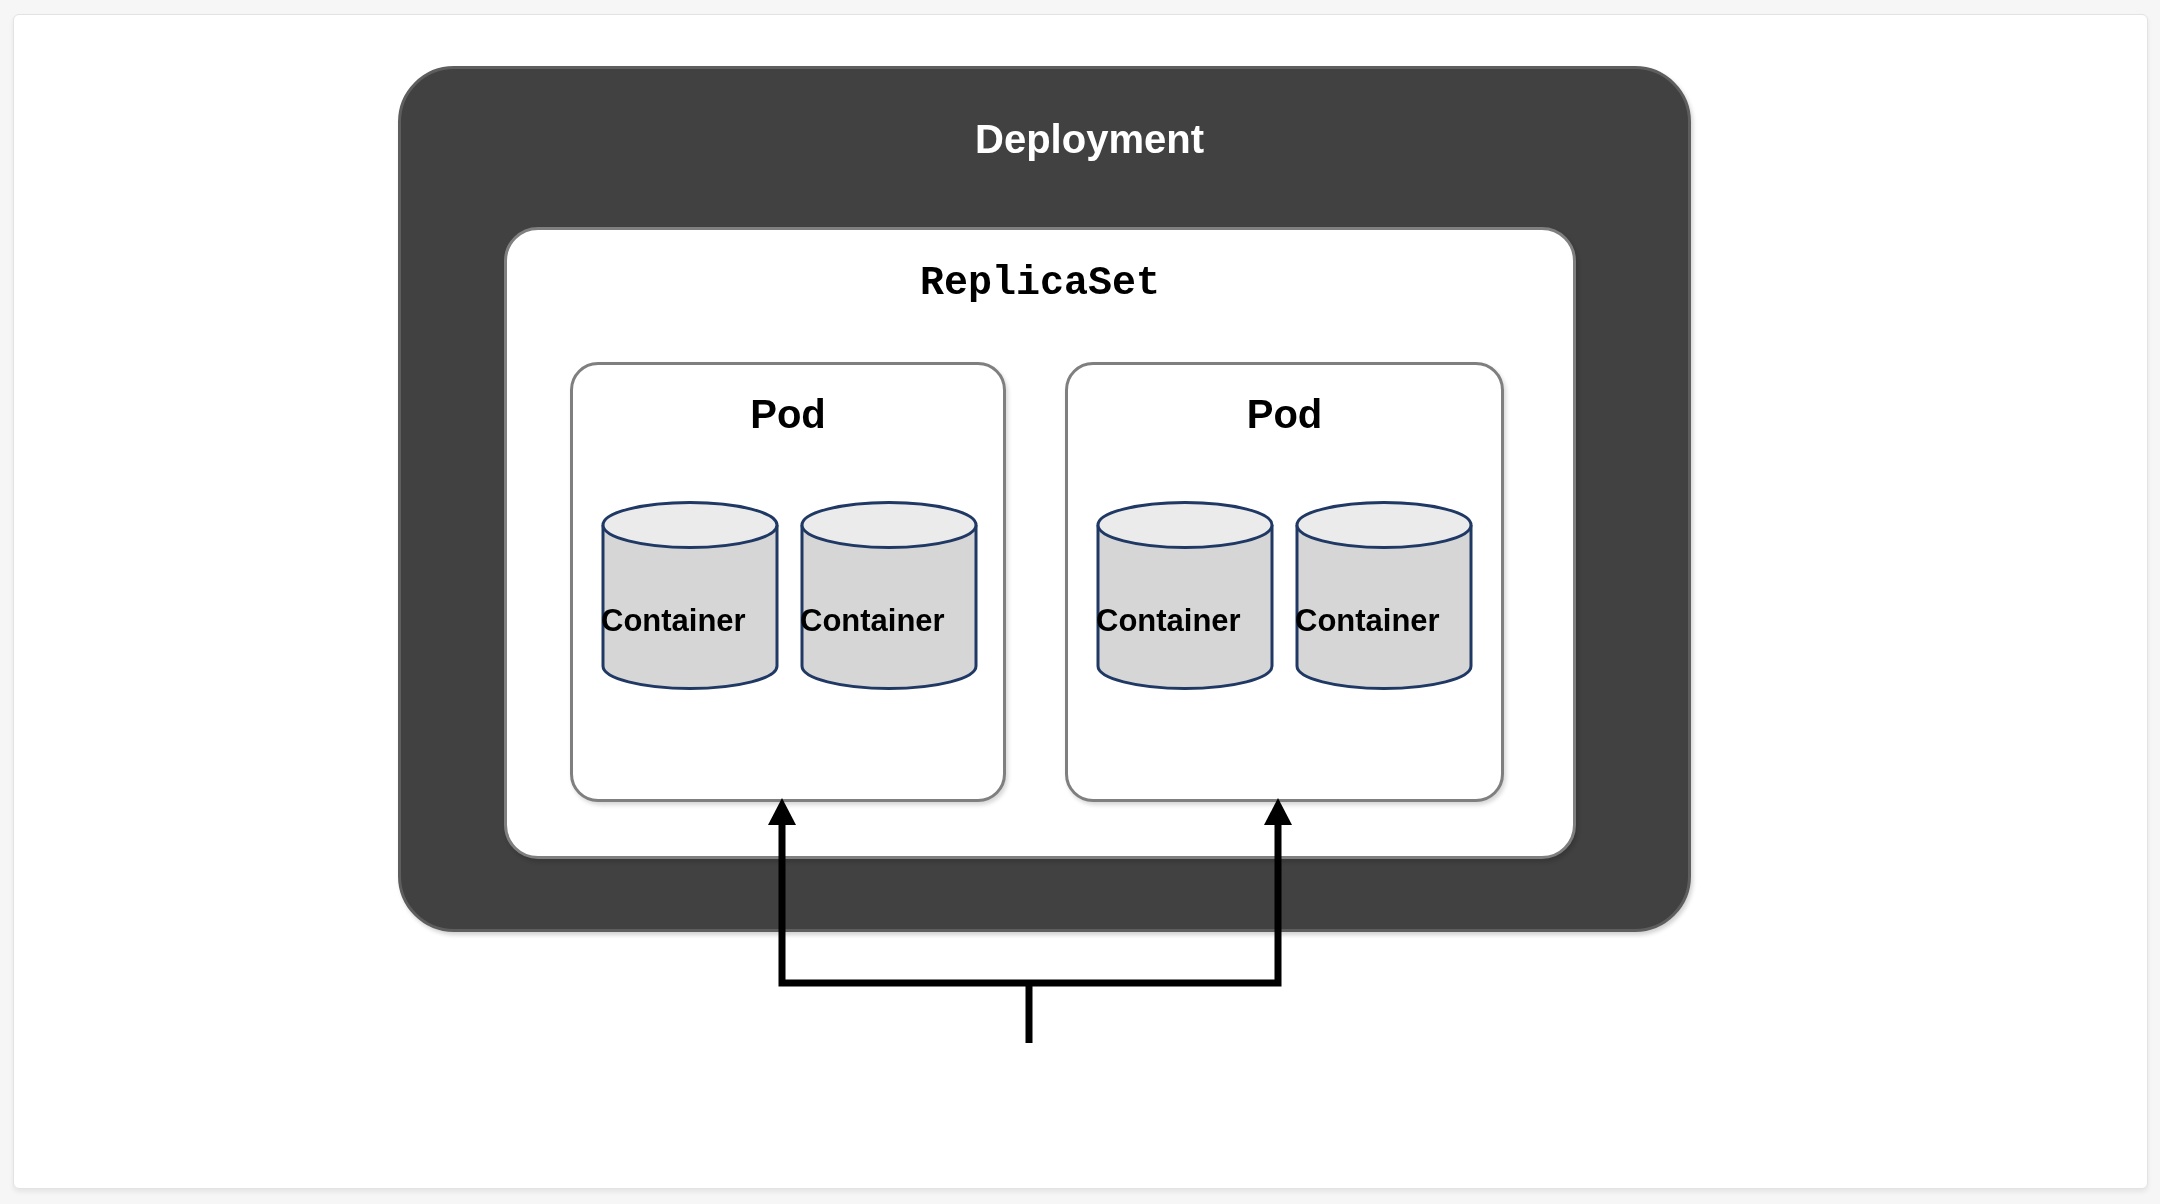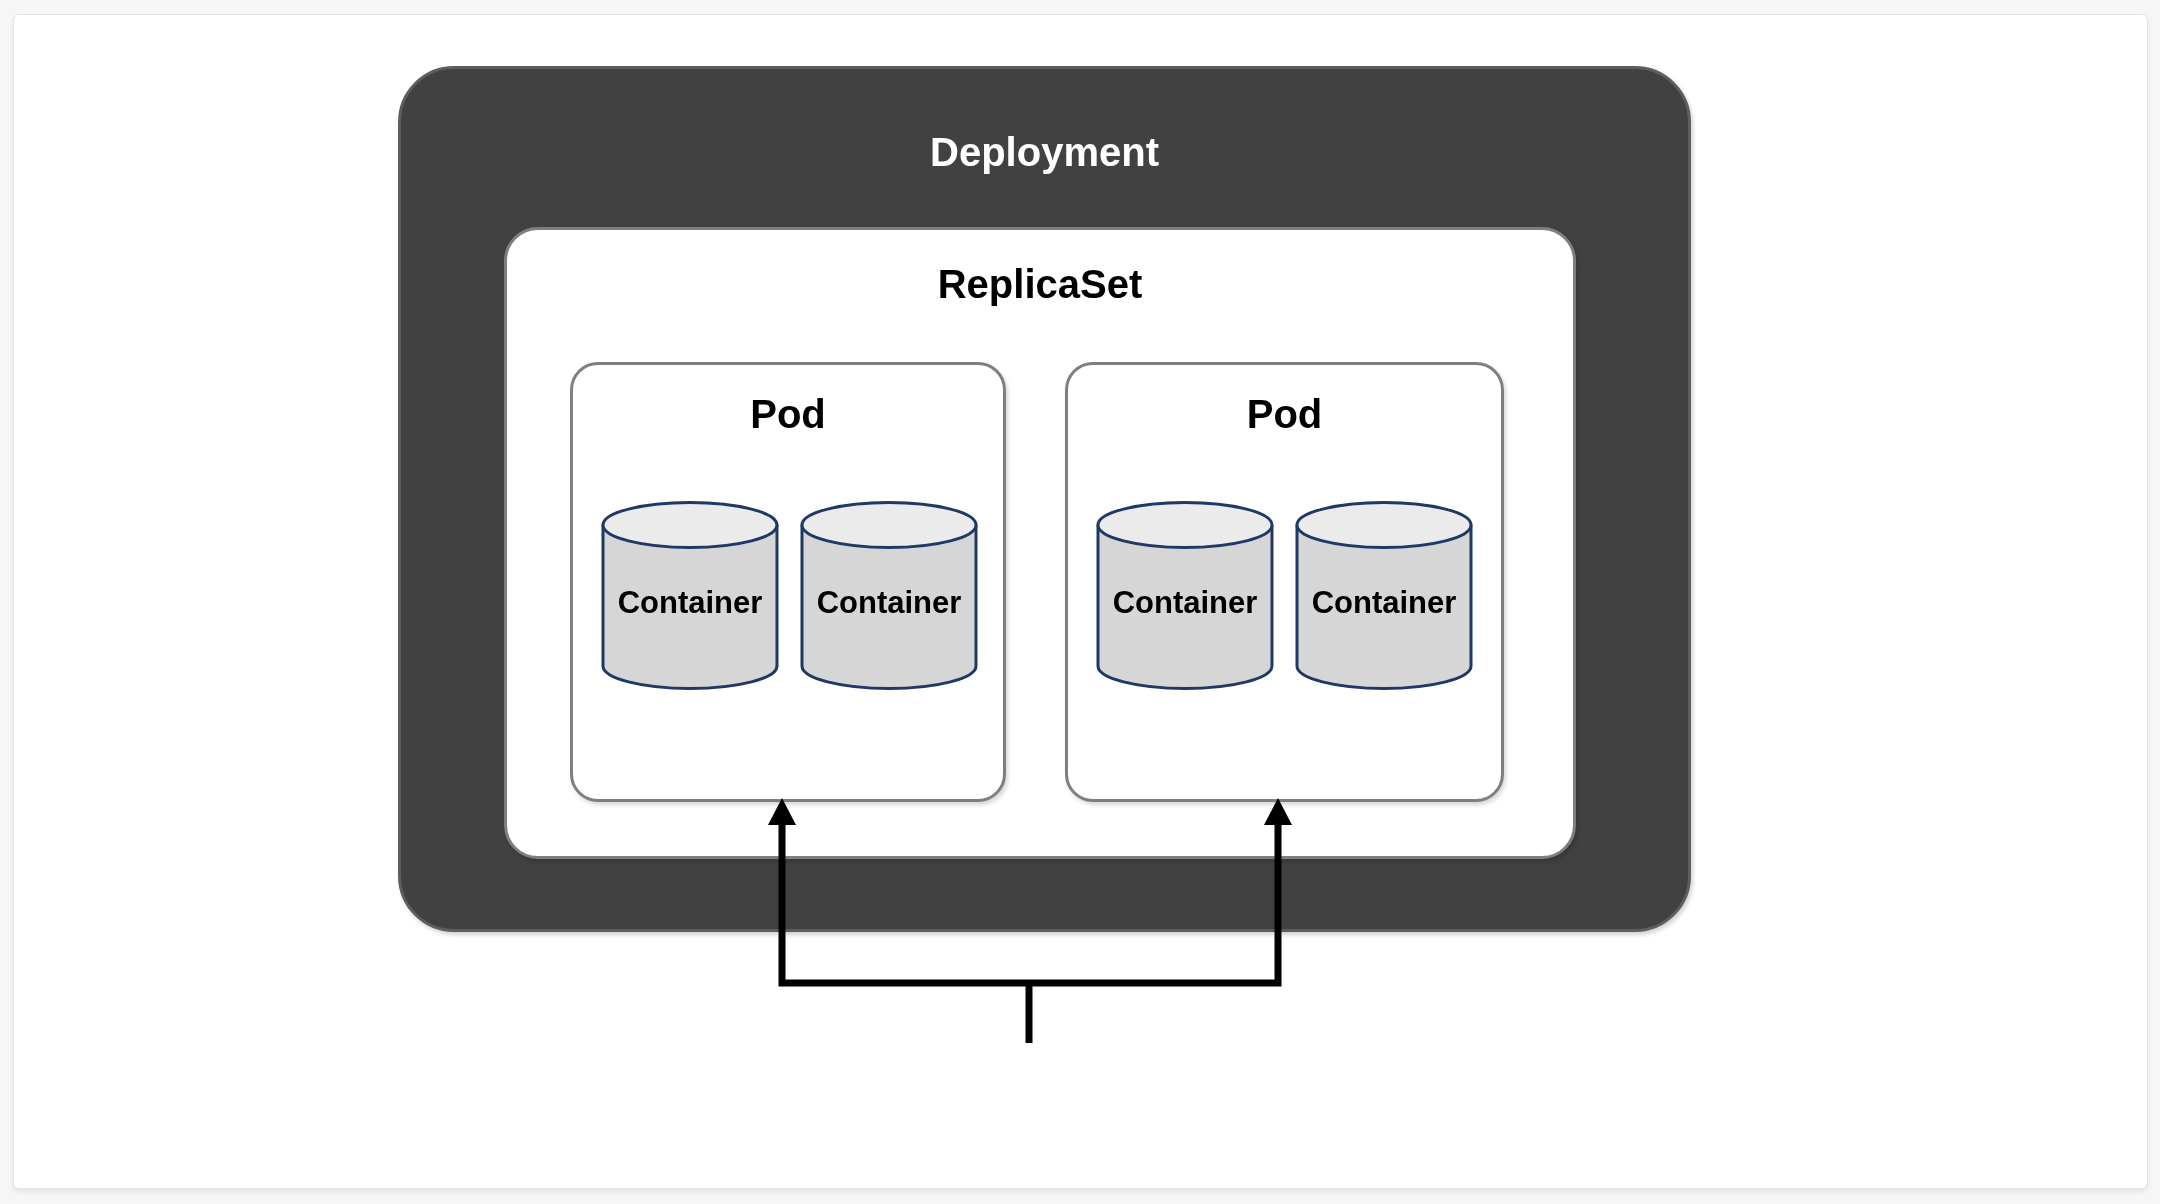--- a/index.html
+++ b/index.html
@@ -40,32 +40,33 @@
     position: absolute;
     left: 0; width: 100%;
     text-align: center;
     font-weight: bold;
     font-size: 40px;
     line-height: 48px;
     color: var(--label-color, #000000);
     white-space: nowrap;
   }
   .deployment > .title {
-    top: 59px;
+    top: 46px;
     color: var(--deployment-title, #ffffff);
+    padding-left: 45px;
   }
   .replicaset {
     left: 103px; top: 158px;
     width: 1072px; height: 632px;
     background: var(--box-fill, #ffffff);
     border: 3px solid var(--box-border, #7f7f7f);
     border-radius: 34px;
     box-shadow: 2px 3px 4px rgba(0,0,0,0.16);
   }
-  .replicaset > .title { top: 30px; }
+  .replicaset > .title { top: 30px; font-family: Liberation Mono, monospace; }
   .pod {
     top: 132px;
     height: 440px;
     background: var(--box-fill, #ffffff);
     border: 3px solid var(--box-border, #7f7f7f);
     border-radius: 28px;
     box-shadow: 2px 3px 4px rgba(0,0,0,0.16);
     padding-left: 43px;
   }
   .pod-left  { left: 63px;  width: 436px; }
@@ -79,22 +80,22 @@
     width: 178px;
     height: 190px;
   }
   .cyl-1 { left: 28px; }
   .cyl-2 { left: 227px; }
   .cylinder svg { position: absolute; left: 0; top: 0; display: block; }
   .cyl-body { fill: var(--cylinder-body, #d6d6d6); stroke: var(--cylinder-stroke, #1f3864); stroke-width: 3; }
   .cyl-top  { fill: var(--cylinder-top, #ebebeb);  stroke: var(--cylinder-stroke, #1f3864); stroke-width: 3; }
   .cylinder figcaption {
     position: absolute;
-    left: 0; top: 85px; width: 100%;
-    text-align: center;
+    left: 0; top: 103px; width: 100%;
+    text-align: left;
     font-weight: bold;
     font-size: 31px;
     line-height: 36px;
     color: var(--label-color, #000000);
   }
 
   .service {
     left: 795px; top: 1028px;
     width: 440px; height: 111px;
     background: var(--box-fill, #ffffff);

